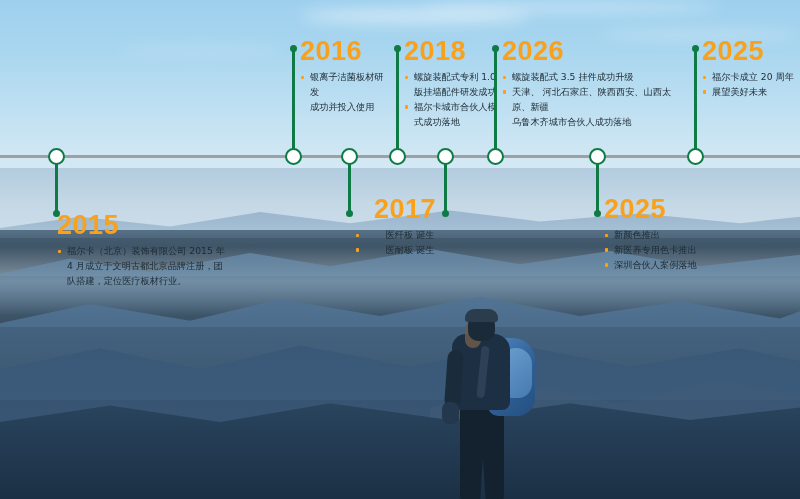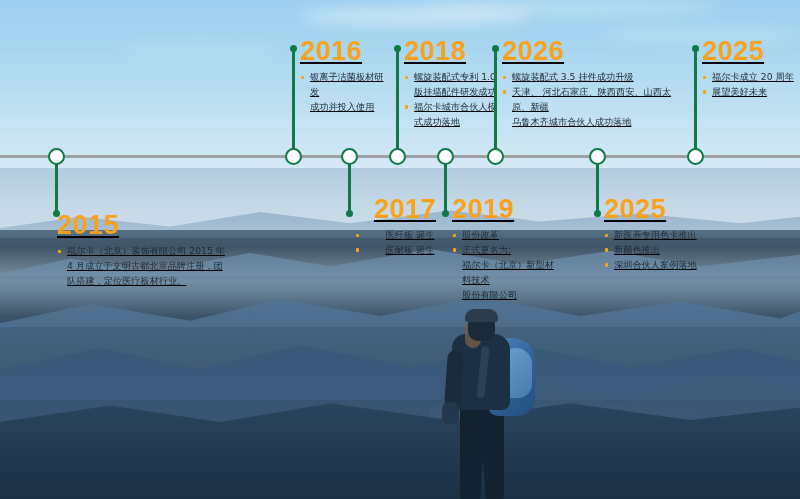--- a/index.html
+++ b/index.html
@@ -67,21 +67,21 @@
   .hk-strap{position:absolute;left:47px;top:40px;width:8px;height:52px;background:#2d4055;border-radius:4px;transform:rotate(6deg);}
   .hk-pole{position:absolute;left:34px;top:112px;width:3px;height:85px;background:#8e8470;opacity:.85;transform:rotate(2deg);}
 
   
   .axis{position:absolute;left:0;top:155px;width:800px;height:3px;background:#9a9a9a;opacity:.92;}
   .node{position:absolute;width:17px;height:17px;border-radius:50%;
       background:#ffffff;border:2.3px solid #0f7a46;box-sizing:border-box;top:148px;}
   .stem{position:absolute;width:2.6px;background:#0f7a46;}
   .stem-dot{position:absolute;width:7px;height:7px;border-radius:50%;background:#0f7a46;}
 
-  .entry{position:absolute;text-decoration:underline;}
+  .entry{position:absolute;}
   .year{color:#F9A11B;font-size:27px;font-weight:700;letter-spacing:.5px;line-height:1;
       font-family:"Liberation Sans","DejaVu Sans",sans-serif;}
   .bullets{margin:5px 0 0 0;padding:0;list-style:none;}
   .bullets li{position:relative;padding-left:10px;color:#1d2a33;font-size:9.2px;line-height:1.62;
       font-family:"DejaVu Sans",sans-serif;white-space:pre-line;}
   .bullets li::before{content:"";position:absolute;left:1px;top:5.5px;width:3.4px;height:3.4px;
       background:#F9A11B;border-radius:1px;}
 </style>
 </head>
 <body>
@@ -163,50 +163,41 @@
       <li>螺旋装配式专利 1.0
 版挂墙配件研发成功</li>
       <li>福尔卡城市合伙人模
 式成功落地</li>
     </ul>
   </div>
 
   <div class="stem" style="left:444.2px;top:157px;height:56px;"></div>
   <div class="stem-dot" style="left:442px;top:210px;"></div>
   <div class="node" style="left:437px;"></div>
-  <div class="entry" style="left:452px;top:196px;width:105px;">
-    <div class="year">2019</div>
-    <ul class="bullets">
-      <li>股份改革</li>
-      <li>正式更名为:
-福尔卡（北京）新型材料技术
-股份有限公司</li>
-    </ul>
-  </div>
 
   <div class="stem" style="left:494.2px;top:48px;height:104px;"></div>
   <div class="stem-dot" style="left:492px;top:45px;"></div>
   <div class="node" style="left:487px;"></div>
   <div class="entry" style="left:502px;top:38px;width:185px;">
     <div class="year">2026</div>
     <ul class="bullets">
       <li>螺旋装配式 3.5 挂件成功升级</li>
       <li>天津、 河北石家庄、陕西西安、山西太原、新疆
 乌鲁木齐城市合伙人成功落地</li>
     </ul>
   </div>
 
   <div class="stem" style="left:596.2px;top:157px;height:56px;"></div>
   <div class="stem-dot" style="left:594px;top:210px;"></div>
   <div class="node" style="left:589px;"></div>
   <div class="entry" style="left:604px;top:196px;width:120px;">
     <div class="year">2025</div>
     <ul class="bullets">
+      <li>新颜色推出</li>
       <li>新医养专用色卡推出</li>
-      <li>新颜色推出</li>
       <li>深圳合伙人案例落地</li>
     </ul>
   </div>
 
   <div class="stem" style="left:694.2px;top:48px;height:104px;"></div>
   <div class="stem-dot" style="left:692px;top:45px;"></div>
   <div class="node" style="left:687px;"></div>
   <div class="entry" style="left:702px;top:38px;width:95px;">
     <div class="year">2025</div>
     <ul class="bullets">

